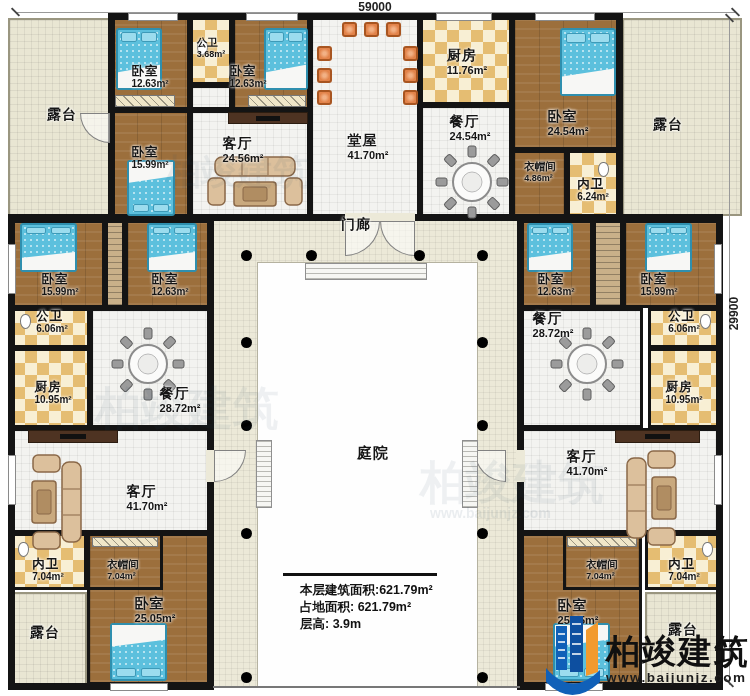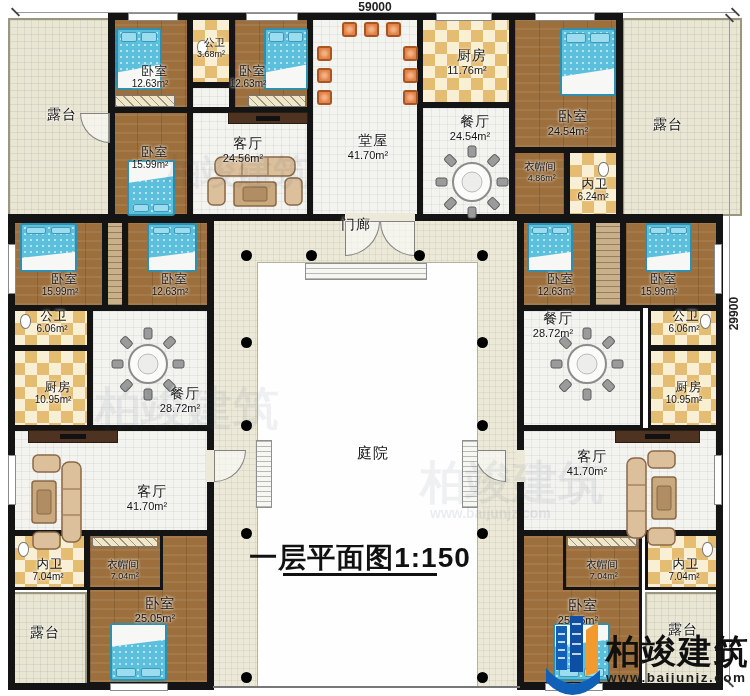--- a/index.html
+++ b/index.html
@@ -51,22 +51,22 @@
   .bed .bk{position:absolute;bottom:0;left:0;right:0;height:42%;background:#f7f7f5;
        clip-path:polygon(0 35%,100% 5%,100% 100%,0 100%);}
   .flip{transform:rotate(180deg);}
   .tvcab{position:absolute;background:#4e3322;border:1px solid #2b1c10;}
   .tvcab:after{content:"";position:absolute;left:35%;top:25%;width:30%;height:50%;background:#111;}
   .ochair{position:absolute;width:15px;height:15px;background:radial-gradient(#f2b185 20%,#e2834a 65%);
        border:2px solid #a85520;border-radius:3px;}
   .wc{position:absolute;width:11px;height:15px;background:#fff;border:1.5px solid #777;border-radius:45% 45% 50% 50%;}
   .dtable,.sofa{position:absolute;}
   
-  .rlabel{position:absolute;transform:translate(-50%,-50%);text-align:right;color:#151515;
-       font-weight:normal;line-height:1.12;white-space:nowrap;
+  .rlabel{position:absolute;transform:translate(-50%,-50%);text-align:left;color:#151515;
+       font-weight:bold;line-height:1.12;white-space:nowrap;
        text-shadow:0 0 3px rgba(255,255,255,.9),0 0 3px rgba(255,255,255,.9);}
   .rlabel .rn{display:block;font-size:14px;letter-spacing:1px;}
   .rlabel .ra{display:block;font-size:11px;letter-spacing:0;}
   .rlabel.md .rn{font-size:12.5px;} .rlabel.md .ra{font-size:10px;}
   .rlabel.sm .rn{font-size:10.5px;letter-spacing:0;} .rlabel.sm .ra{font-size:9px;}
   
   .dim{position:absolute;color:#222;font-size:12px;font-weight:bold;}
   .tick{position:absolute;width:11px;height:2px;background:#444;transform:rotate(45deg);}
   
   .tb-title{position:absolute;transform:translate(-50%,-50%);font-size:28px;font-weight:bold;color:#111;
@@ -468,23 +468,25 @@
 
   <div class="thinline" style="left:15px;top:12px;width:720px;height:1px;background:#999"></div>
   <div class="tick" style="left:10px;top:11px"></div>
   <div class="tick" style="left:730px;top:11px"></div>
   <div class="dim" style="left:375px;top:0;transform:translateX(-50%)">59000</div>
   <div class="thinline" style="left:729px;top:18px;width:1px;height:667px;background:#999"></div>
   <div class="tick" style="left:724px;top:17px"></div>
   <div class="tick" style="left:724px;top:682px"></div>
   <div class="dim" style="left:734px;top:340px;transform:rotate(-90deg) translateX(50%);transform-origin:left center">29900</div>
 
-  <div class="tb-title" style="left:360px;top:558px"><span>一层平面图</span><span>1:150</span></div>
   <div class="tb-rule" style="left:283px;top:573px;width:154px;height:3px"></div>
   <div class="tb-info" style="left:300px;top:582px">
+    <div>本层建筑面积:621.79m²</div>
+    <div>占地面积: 621.79m²</div>
+    <div>层高: 3.9m</div>
   </div>
 
   <svg class="abs" style="left:542px;top:610px" width="62" height="86" viewBox="0 0 62 86">
     <rect x="14" y="16" width="11" height="44" fill="#1060b8"></rect>
     <rect x="28" y="6" width="13" height="56" fill="#0d4fa0"></rect>
     <g stroke="#ffffff" stroke-width="1.5">
       <line x1="16" y1="24" x2="23" y2="24"></line>
         <line x1="16" y1="32" x2="23" y2="32"></line>
         <line x1="16" y1="40" x2="23" y2="40"></line>
         <line x1="16" y1="48" x2="23" y2="48"></line>

